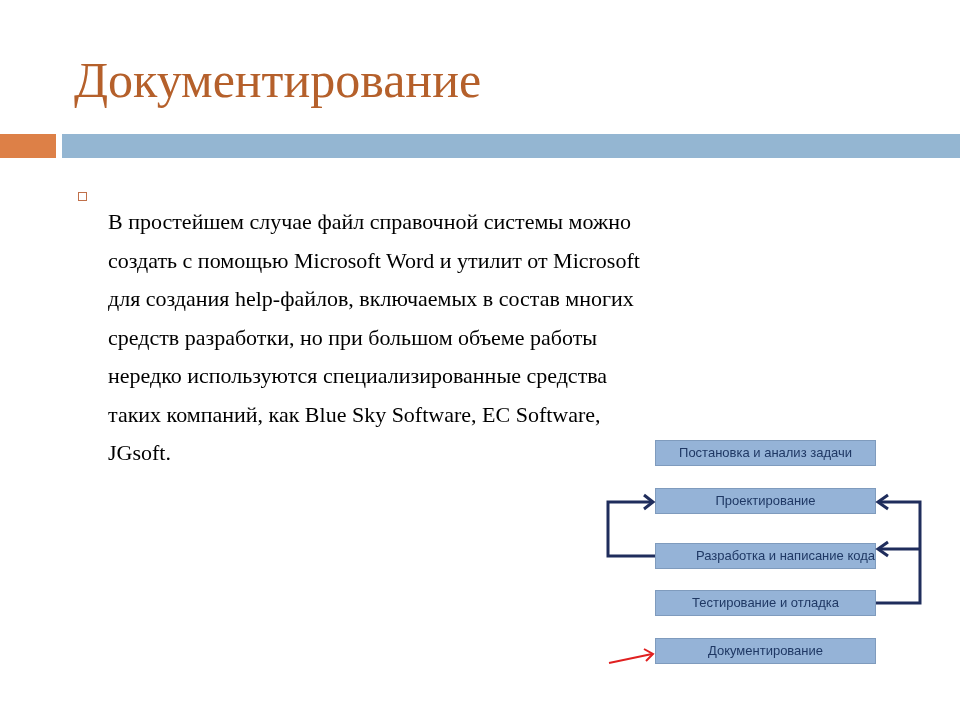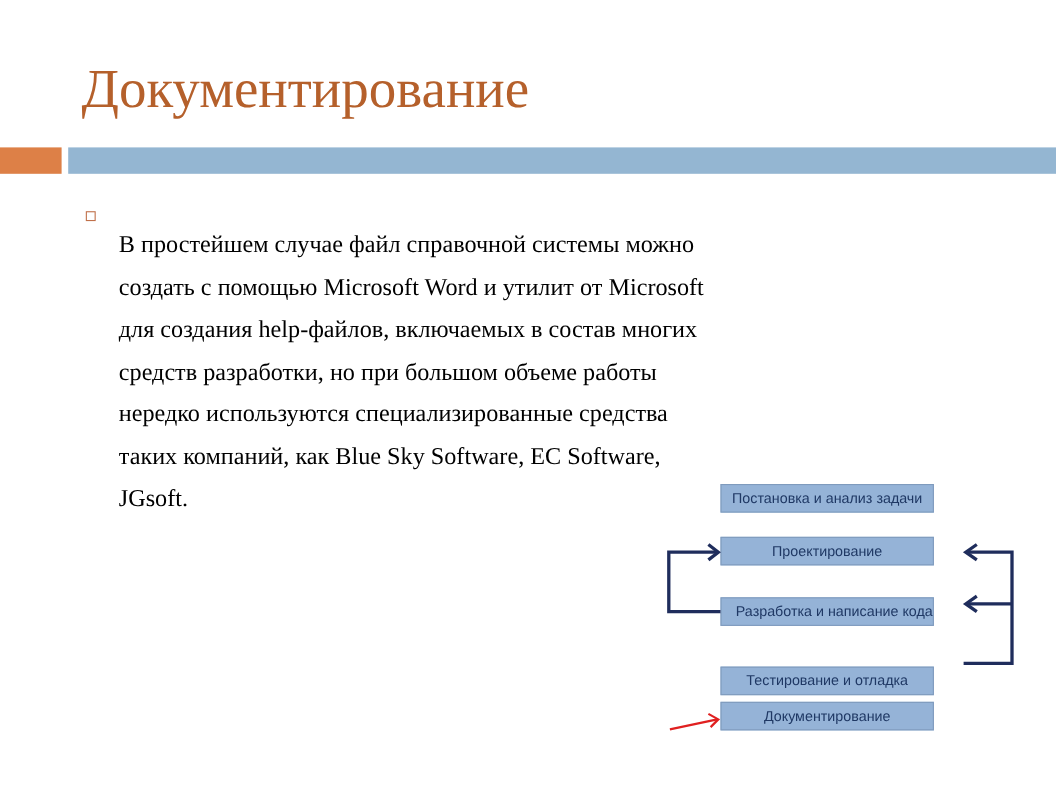--- a/index.html
+++ b/index.html
@@ -2,21 +2,21 @@
 <html><head>
 <meta charset="utf-8">
 <style>
   html, body { margin:0; padding:0; }
   body { width:960px; height:720px; background:#ffffff; position:relative; overflow:hidden; font-family:"Liberation Serif", serif; }
   .title { position:absolute; left:74px; top:50px; font-size:50px; color:#b5602b; line-height:60px; }
   .bar-orange { position:absolute; left:0; top:134px; width:56px; height:24px; background:#dd8047; }
   .bar-blue { position:absolute; left:62px; top:134px; width:898px; height:24px; background:#94b6d2; }
   .bullet { position:absolute; left:78px; top:192px; width:9px; height:9px; border:1.5px solid #c0704a; box-sizing:border-box; }
   .body-text { position:absolute; left:108px; top:178px; width:800px; font-size:22px; line-height:38.5px; color:#000; white-space:pre-line;margin-top:25px; }
-  .box { position:absolute; left:655px; width:194px; height:26px; background:#95b3d7; border:1px solid #7f9bbd; box-sizing:border-box; color:#1f3864; font-family:"Liberation Sans", sans-serif; font-size:13px; text-align:center; line-height:24px; }
+  .box { position:absolute; left:655px; width:221px; height:26px; background:#95b3d7; border:1px solid #7f9bbd; box-sizing:border-box; color:#1f3864; font-family:"Liberation Sans", sans-serif; font-size:13px; text-align:center; line-height:24px; }
   svg.arrows { position:absolute; left:0; top:0; width:960px; height:720px; pointer-events:none; }
 </style>
 </head>
 <body>
 
 <div class="title">Документирование</div>
 <div class="bar-orange"></div>
 <div class="bar-blue"></div>
 
 <div class="bullet"></div>
@@ -24,21 +24,21 @@
 создать с помощью Microsoft Word и утилит от Microsoft
 для создания help-файлов, включаемых в состав многих
 средств разработки, но при большом объеме работы
 нередко используются специализированные средства
 таких компаний, как Blue Sky Software, EC Software,
 JGsoft.</div>
 
 <div class="box" style="top:440px;">Постановка и анализ задачи</div>
 <div class="box" style="top:488px;">Проектирование</div>
 <div class="box" style="top:543px;text-align:right;">Разработка и написание кода</div>
-<div class="box" style="top:590px;margin-top:16px;">Тестирование и отладка</div>
+<div class="box" style="top:590px;">Тестирование и отладка</div>
 <div class="box" style="top:638px;">Документирование</div>
 
 <svg class="arrows">
 
   <polyline points="655,556 608,556 608,502 652,502" fill="none" stroke="#1f2d5c" stroke-width="3"></polyline>
   <polyline points="644,495 653,502 644,509" fill="none" stroke="#1f2d5c" stroke-width="3"></polyline>
 
   <polyline points="876,603 920,603 920,502 879,502" fill="none" stroke="#1f2d5c" stroke-width="3"></polyline>
   <polyline points="888,495 878,502 888,509" fill="none" stroke="#1f2d5c" stroke-width="3"></polyline>
   <line x1="920" y1="549" x2="879" y2="549" stroke="#1f2d5c" stroke-width="3"></line>

